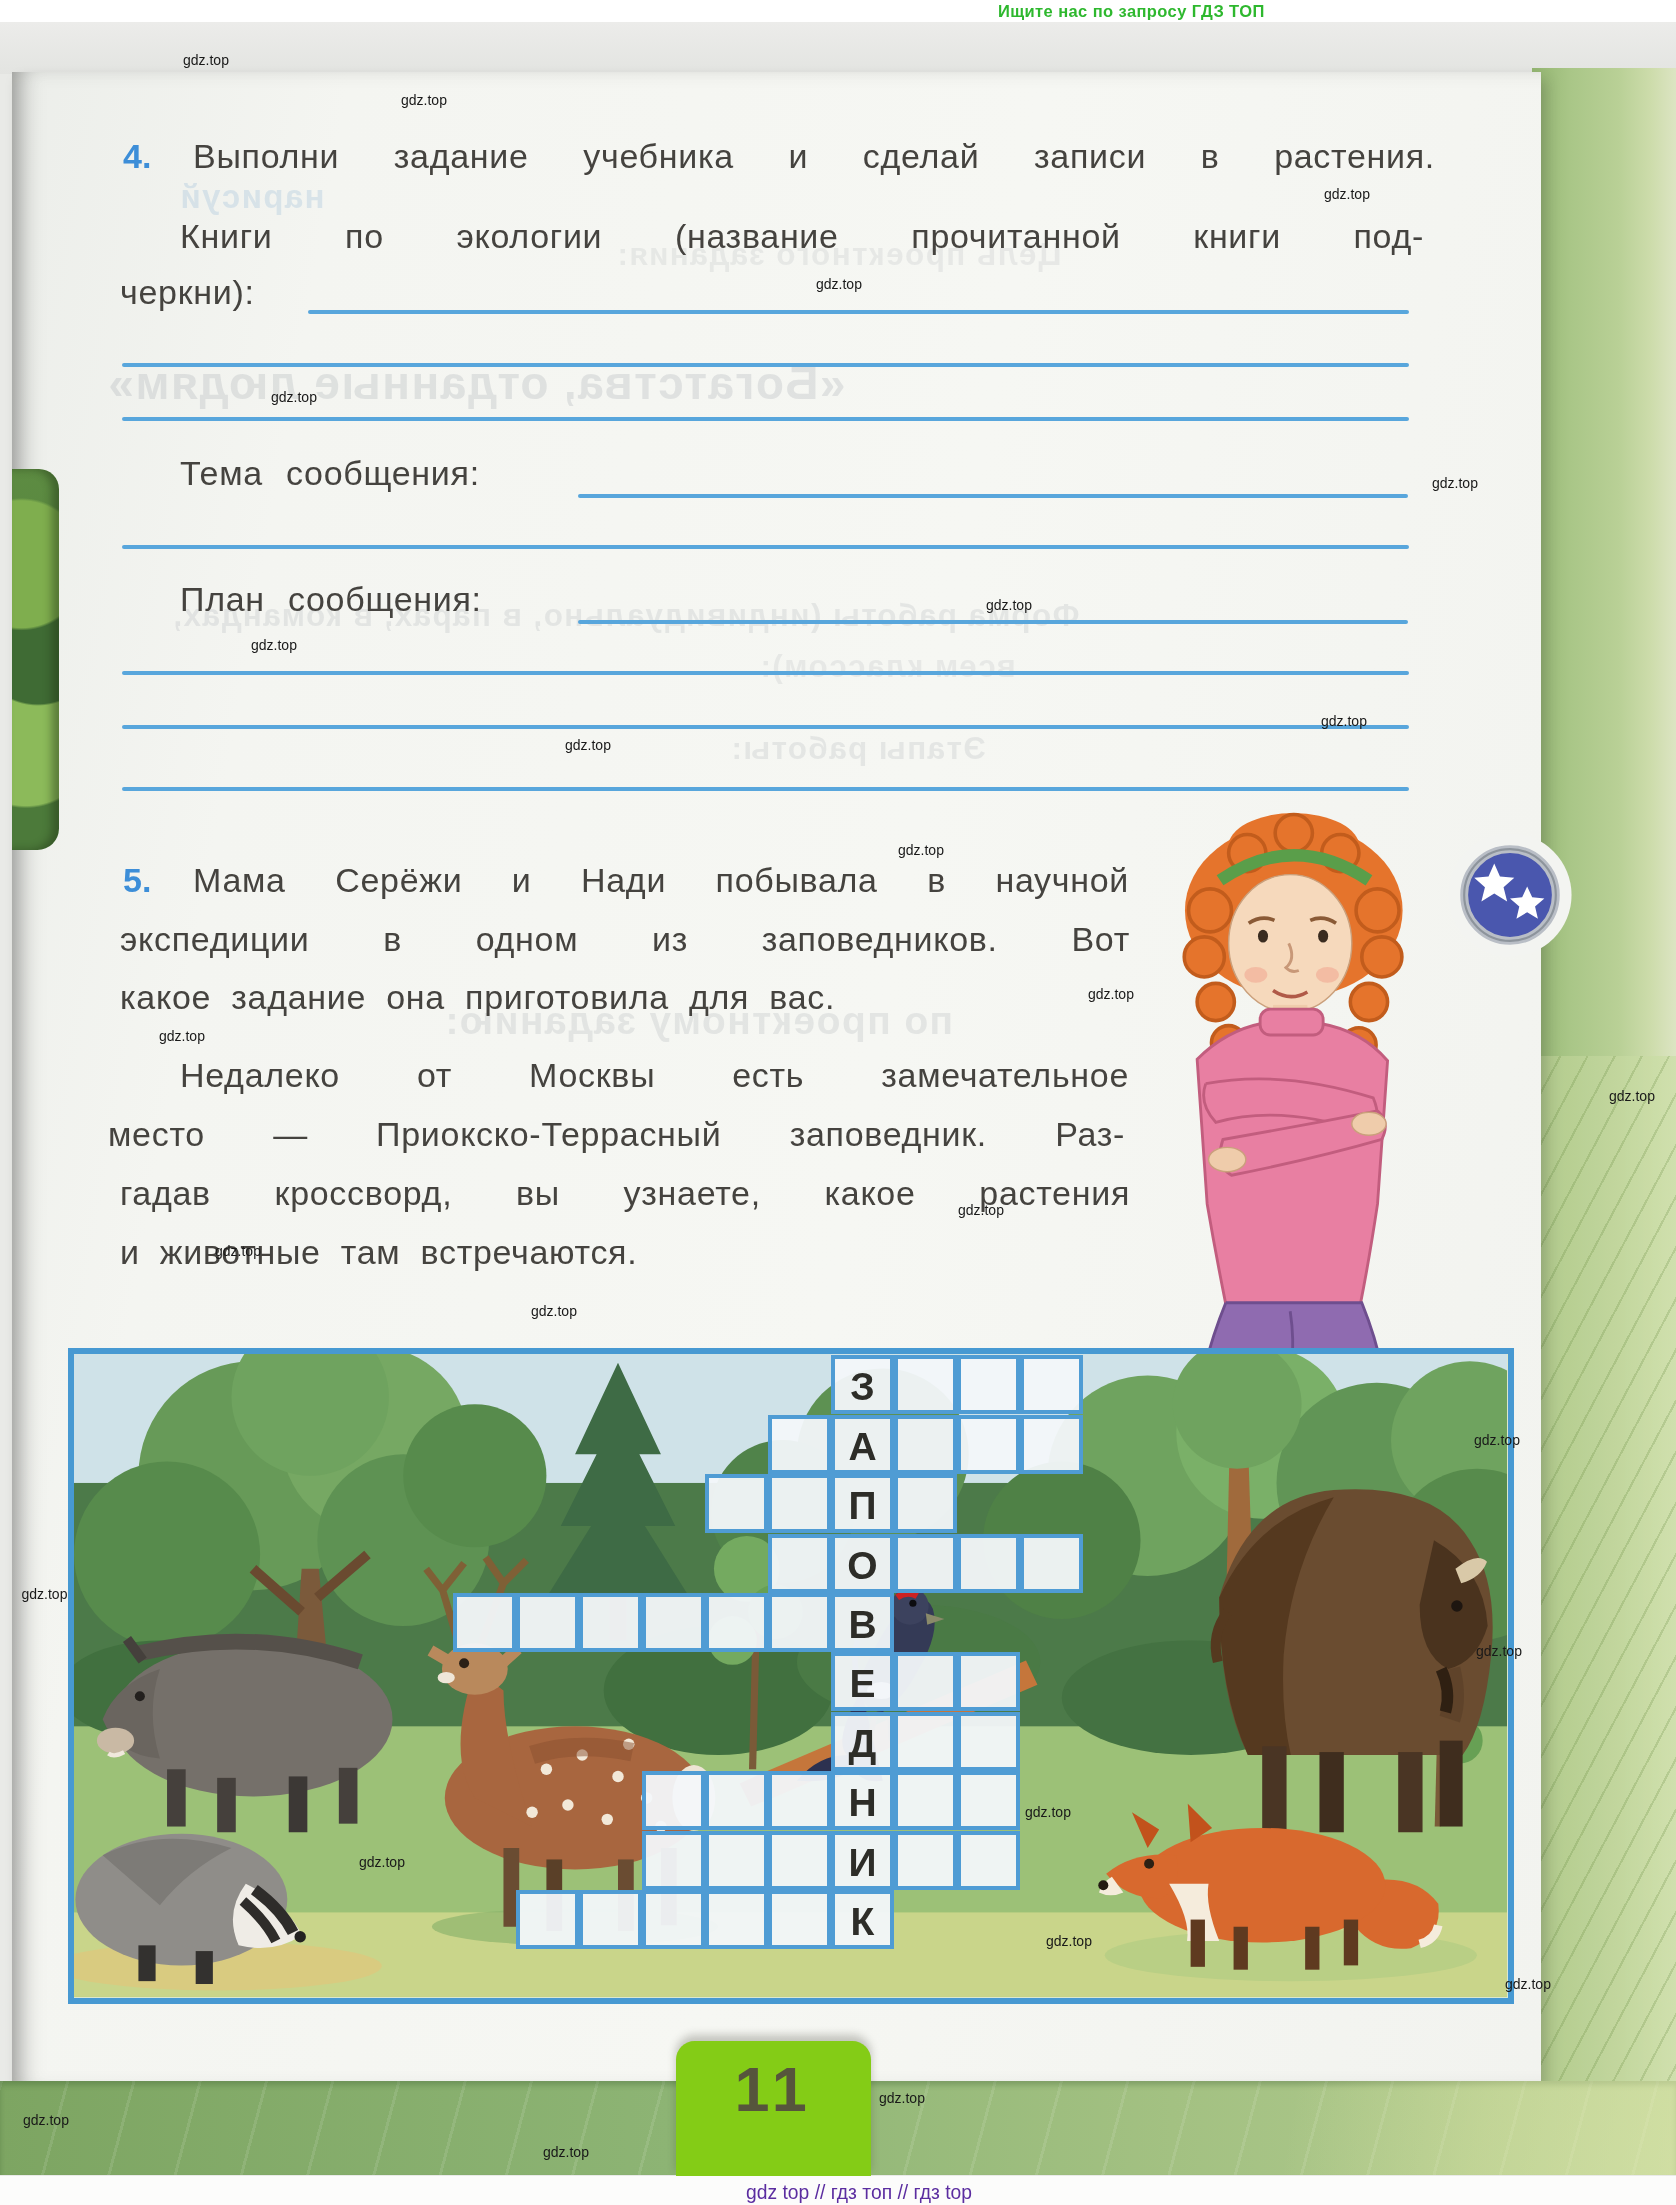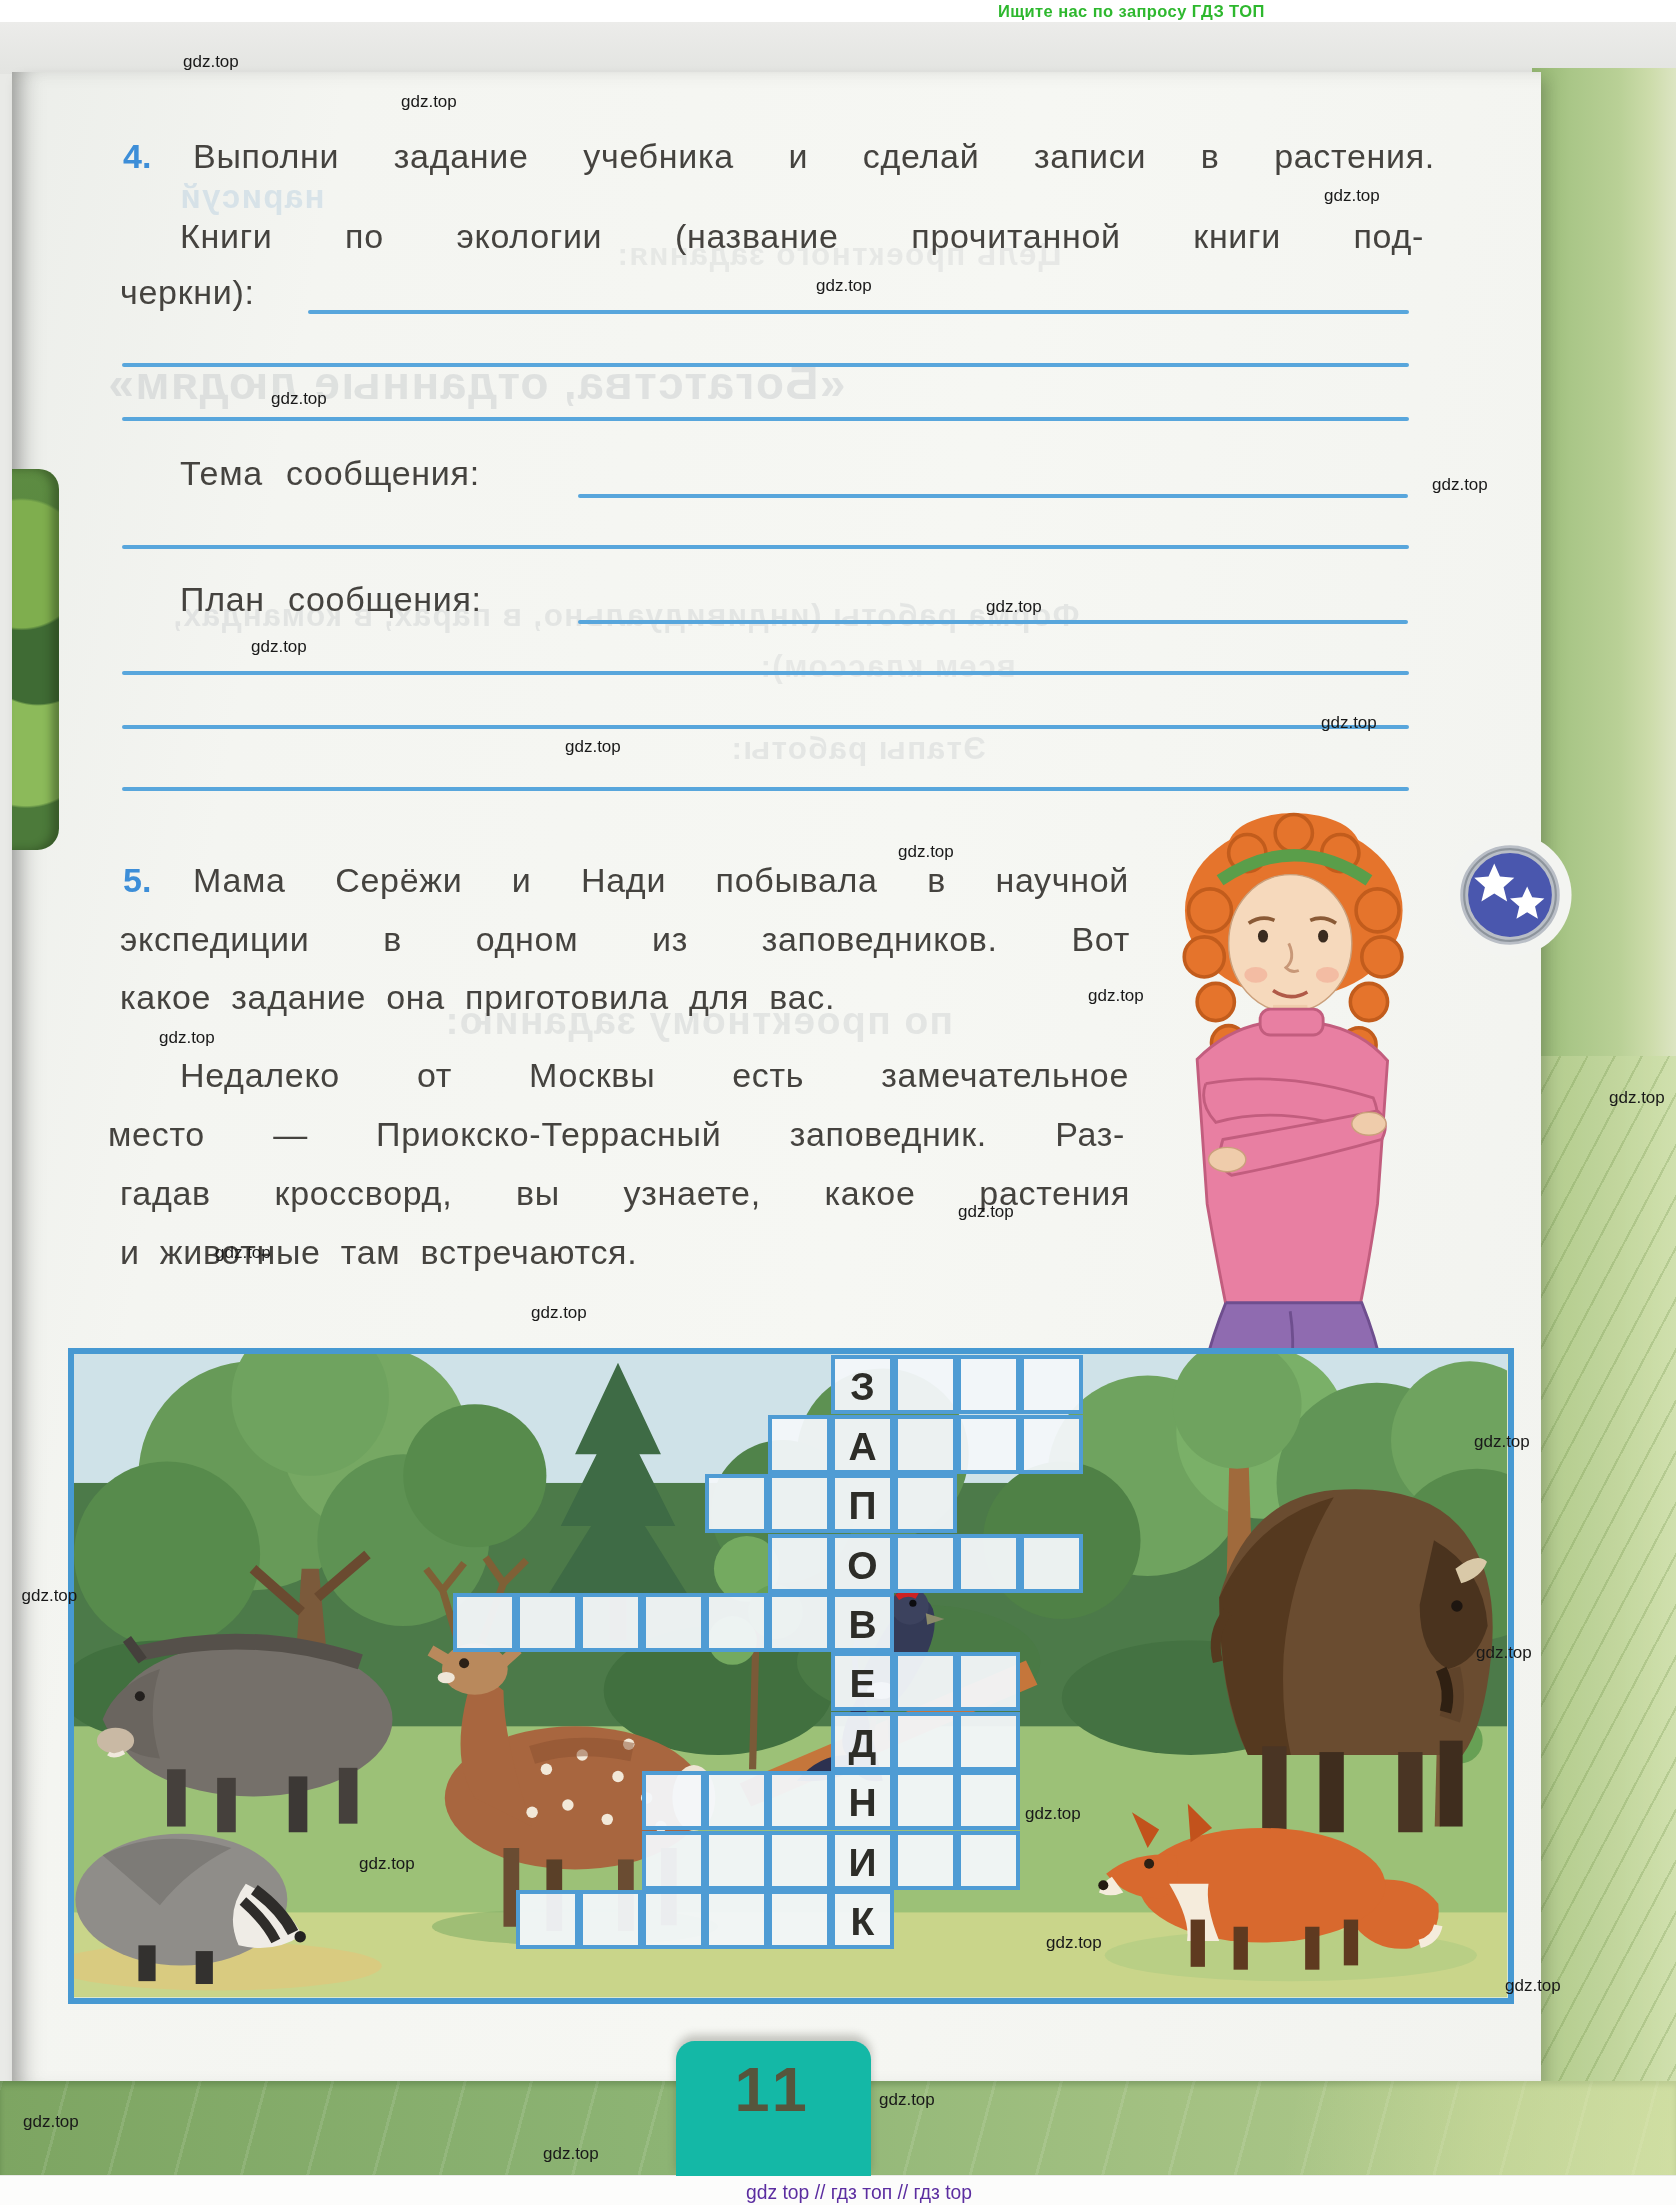--- a/index.html
+++ b/index.html
@@ -48,21 +48,21 @@
       repeating-linear-gradient(105deg, rgba(255,255,255,.10) 0 2.9px, transparent 2.9px 64px),
       linear-gradient(90deg,#7da562 0,#8db474 40%,#a3c182 70%,#b5cd92 100%);
     box-shadow:inset 0 4.3px 5.7px rgba(40,70,30,.25);
   }
   .table-green .light-tri{
     position:absolute;right:0;top:0;width:644px;height:94px;
     background:linear-gradient(100deg, transparent 0 40%, rgba(230,235,170,.35) 70%, rgba(235,240,180,.5) 100%);
   }
   .page-tab{
     position:absolute;left:676px;top:2041px;width:195px;height:135px;
-    background:#14b8a6;border-radius:18.6px 18.6px 0 0;
+    background:#84cc16;border-radius:18.6px 18.6px 0 0;
     box-shadow:0 -5.7px 8.6px rgba(60,60,50,.28);
   }
   .page-tab .num{
     position:absolute;left:0;top:11.5px;width:195px;text-align:center;
     font-size:63px;font-weight:bold;color:#56553c;letter-spacing:5.7px;
   }
   .bottom-white{position:absolute;left:0;top:2176px;width:1676px;height:29px;background:#fcfcfb;}
   .footer-links{
     position:absolute;left:623px;top:2182px;width:472px;text-align:center;
     font-size:19.3px;color:#5b2da0;
@@ -76,21 +76,21 @@
     text-align:justify;text-align-last:justify;white-space:nowrap3;
   }
   .bodyline.nat{text-align:left;text-align-last:left;word-spacing:10px;}
   .label{position:absolute;font-size:34px;color:#45433f;letter-spacing:0.7px;word-spacing:13px;}
   
   .ghost{
     position:absolute;transform:scaleX(-1);color:#6a7280;font-weight:bold;
     letter-spacing:1.4px;white-space:nowrap;
   }
   
-  .wm{position:absolute;font-size:17px;color:#191919;white-space:nowrap;}
+  .wm{position:absolute;font-size:14px;color:#191919;white-space:nowrap;}
   
   .cw-frame{
     position:absolute;left:68px;top:1348px;width:1446px;height:656px;
     border:6.4px solid #4799d2;box-sizing:border-box;background:#dce8cf;
   }
   .cw-scene{position:absolute;left:0;top:0;width:1433px;height:643px;}
   .cw-cell{
     position:absolute;width:63px;height:59px;box-sizing:border-box;
     background:rgba(243,247,250,.95);border:4.3px solid #4f9cd4;
   }

